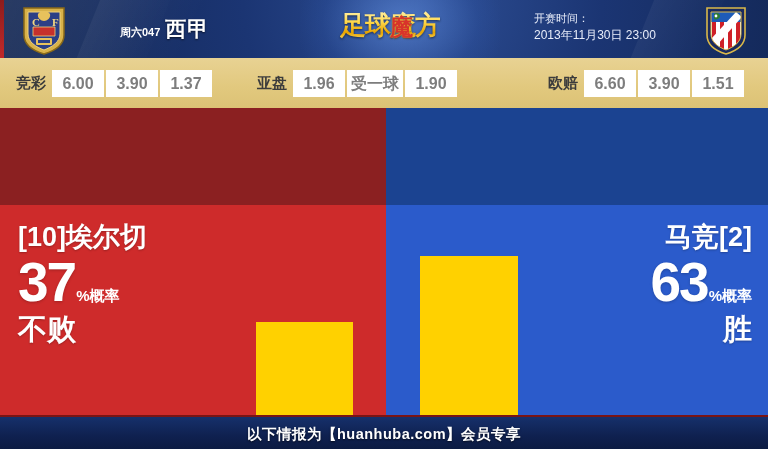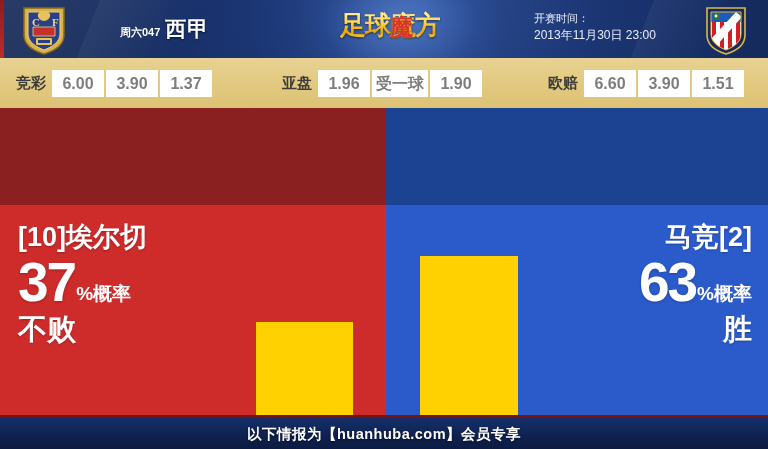--- a/index.html
+++ b/index.html
@@ -96,21 +96,21 @@
     letter-spacing:0px;
   }
   .odds-cell{
     background:#ffffff;color:#7d7d7d;
     font-size:16px;font-weight:bold;
     width:52px;height:27px;line-height:27px;text-align:center;
     margin-right:2px;
   }
   .odds-cell.wide{width:56px;}
   .g1{position:absolute;left:16px;}
-  .g2{position:absolute;left:257px;margin-left:25px;}
+  .g2{position:absolute;left:257px;}
   .g3{position:absolute;left:548px;justify-content:flex-end;}
 
   
   .band{
     position:absolute;left:0;top:108px;width:768px;height:97px;
   }
   .band .half-l{
     position:absolute;left:0;top:0;width:386px;height:97px;background:#8b2021;
   }
   .band .half-r{
@@ -149,21 +149,21 @@
   }
   .side .pct-row{
     display:flex;align-items:flex-end;line-height:1;margin-top:2px;
   }
   .side.right .pct-row{justify-content:flex-end;}
   .side .pct{
     font-size:55px;font-weight:bold;letter-spacing:-2px;
     text-shadow:0 1px 3px rgba(0,0,0,0.22);
   }
   .side .pctlabel{
-    font-size:19px;font-weight:bold;padding-bottom:7px;margin-left:1px;
+    font-size:15px;font-weight:bold;padding-bottom:7px;margin-left:1px;
     letter-spacing:0px;
   }
   .side .outcome{
     font-size:29px;font-weight:bold;line-height:36px;margin-top:1px;
     text-shadow:0 1px 2px rgba(0,0,0,0.25);
   }
 
   
   .footer{
     position:absolute;left:0;top:415px;width:768px;height:34px;

